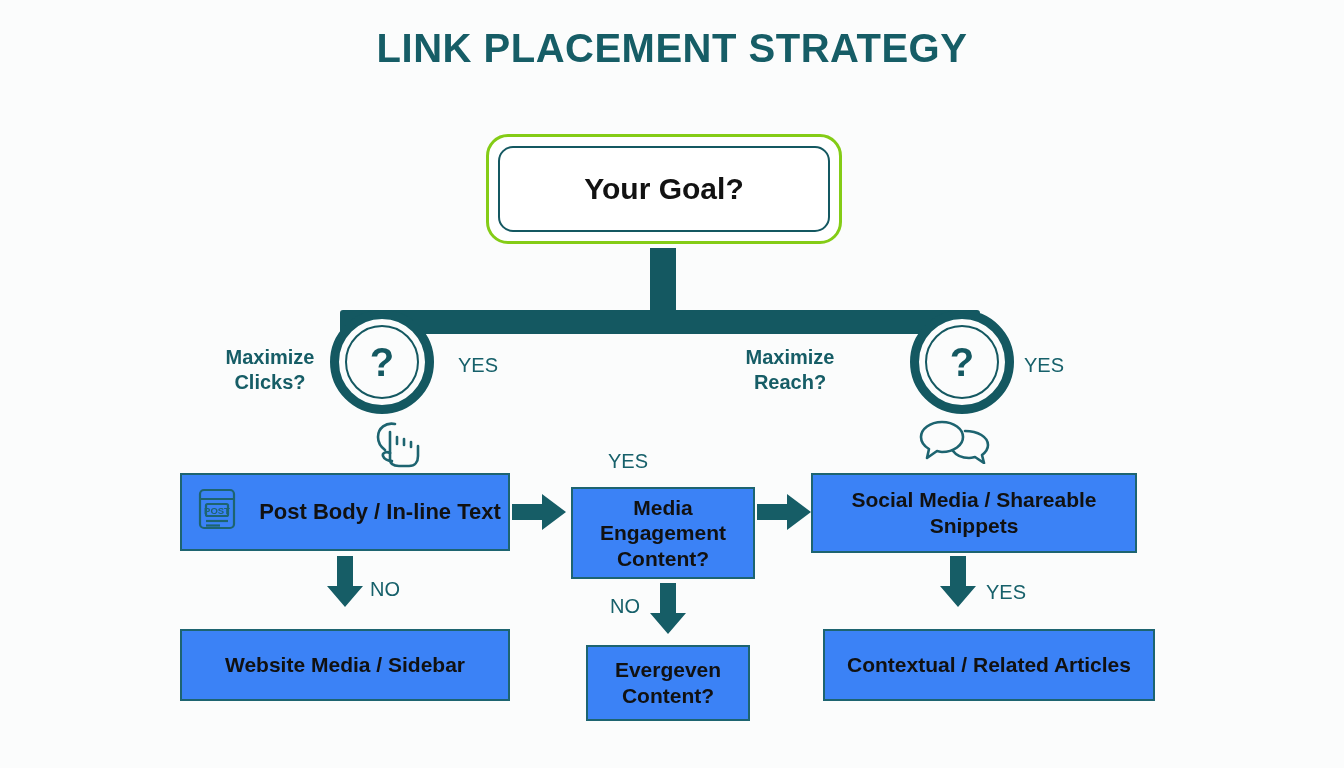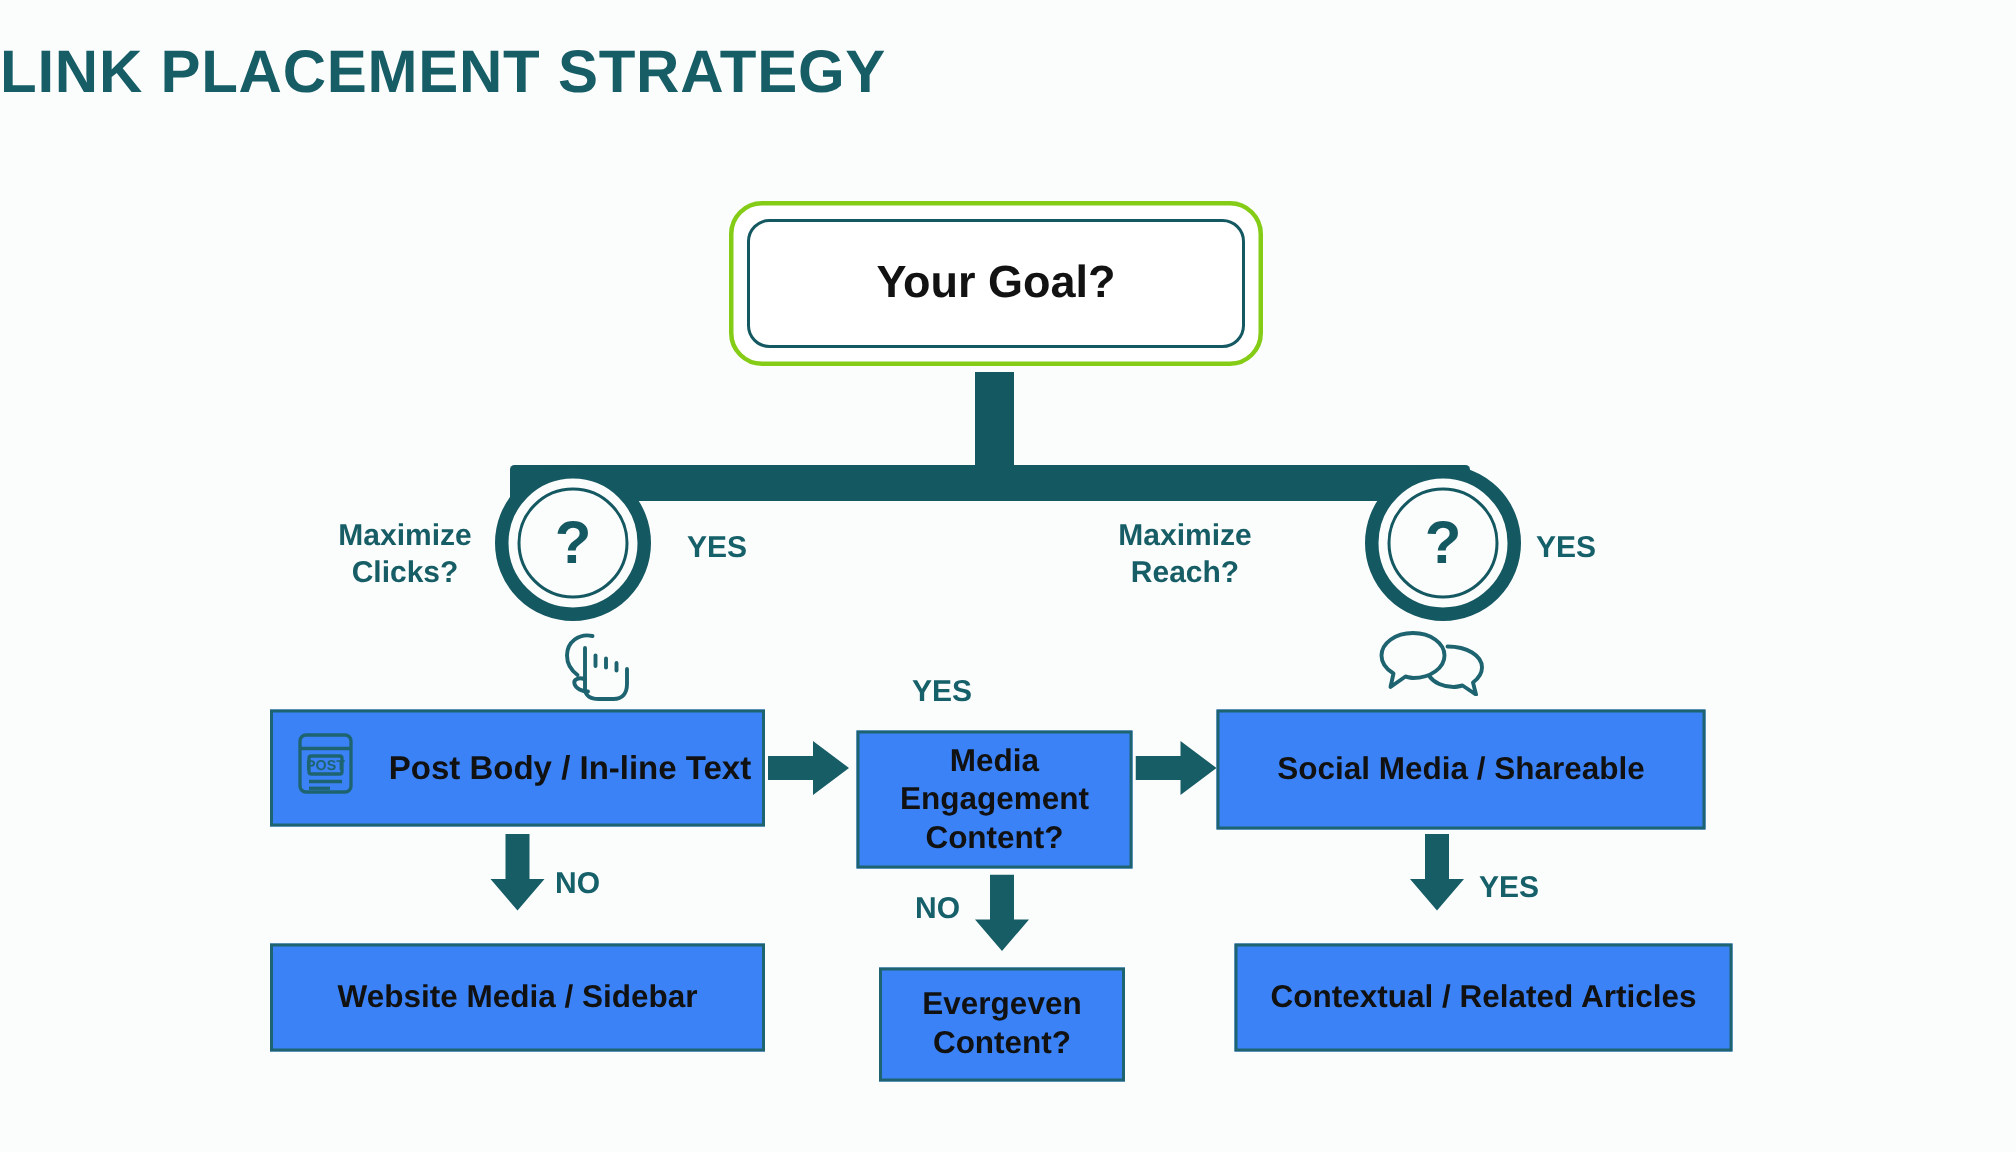--- a/index.html
+++ b/index.html
@@ -17,21 +17,21 @@
     position: relative;
     width: 1344px;
     height: 768px;
   }
   .abs { position: absolute; }
 
   
   #title {
     left: 0; top: 26px;
     width: 1344px;
-    text-align: left;
+    text-align: center;
     font-size: 40px;
     font-weight: bold;
     letter-spacing: 0.5px;
     color: #165d66;
   }
 
   
   #root-node-outer {
     left: 486px; top: 134px;
     width: 356px; height: 110px;
@@ -114,21 +114,21 @@
     color: #165d66;
     line-height: 1.25;
     text-align: center;
   }
   #label-maximize-clicks { left: 200px; top: 345px; width: 140px; }
   #label-maximize-reach  { left: 716px; top: 345px; width: 148px; }
 
   
   .edge-label {
     font-size: 20px;
-    font-weight: bold;
+    font-weight: normal;
     color: #16606a;
   }
   #yes-left      { left: 458px; top: 354px; }
   #yes-right     { left: 1024px; top: 354px; }
   #yes-center    { left: 608px; top: 450px; }
   #no-left       { left: 370px; top: 578px; }
   #no-center     { left: 610px; top: 595px; }
   #yes-bottom-right { left: 986px; top: 581px; }
 
   
@@ -287,20 +287,21 @@
   <div class="abs flow-box" id="box-high-engagement">
     <span class="flow-box-text">
       <span style="display:block">Media Engagement</span>
       <span style="display:block">Content?</span>
     </span>
   </div>
 
   <div class="abs flow-box" id="box-social-media">
     <span class="flow-box-text">
       <span style="display:block">Social Media / Shareable</span>
+      <span style="display:block">Snippets</span>
     </span>
   </div>
 
   <div class="abs flow-box" id="box-website-footer">
     <span class="flow-box-text">Website Media / Sidebar</span>
   </div>
 
   <div class="abs flow-box" id="box-evergeven">
     <span class="flow-box-text">
       <span style="display:block">Evergeven</span>

